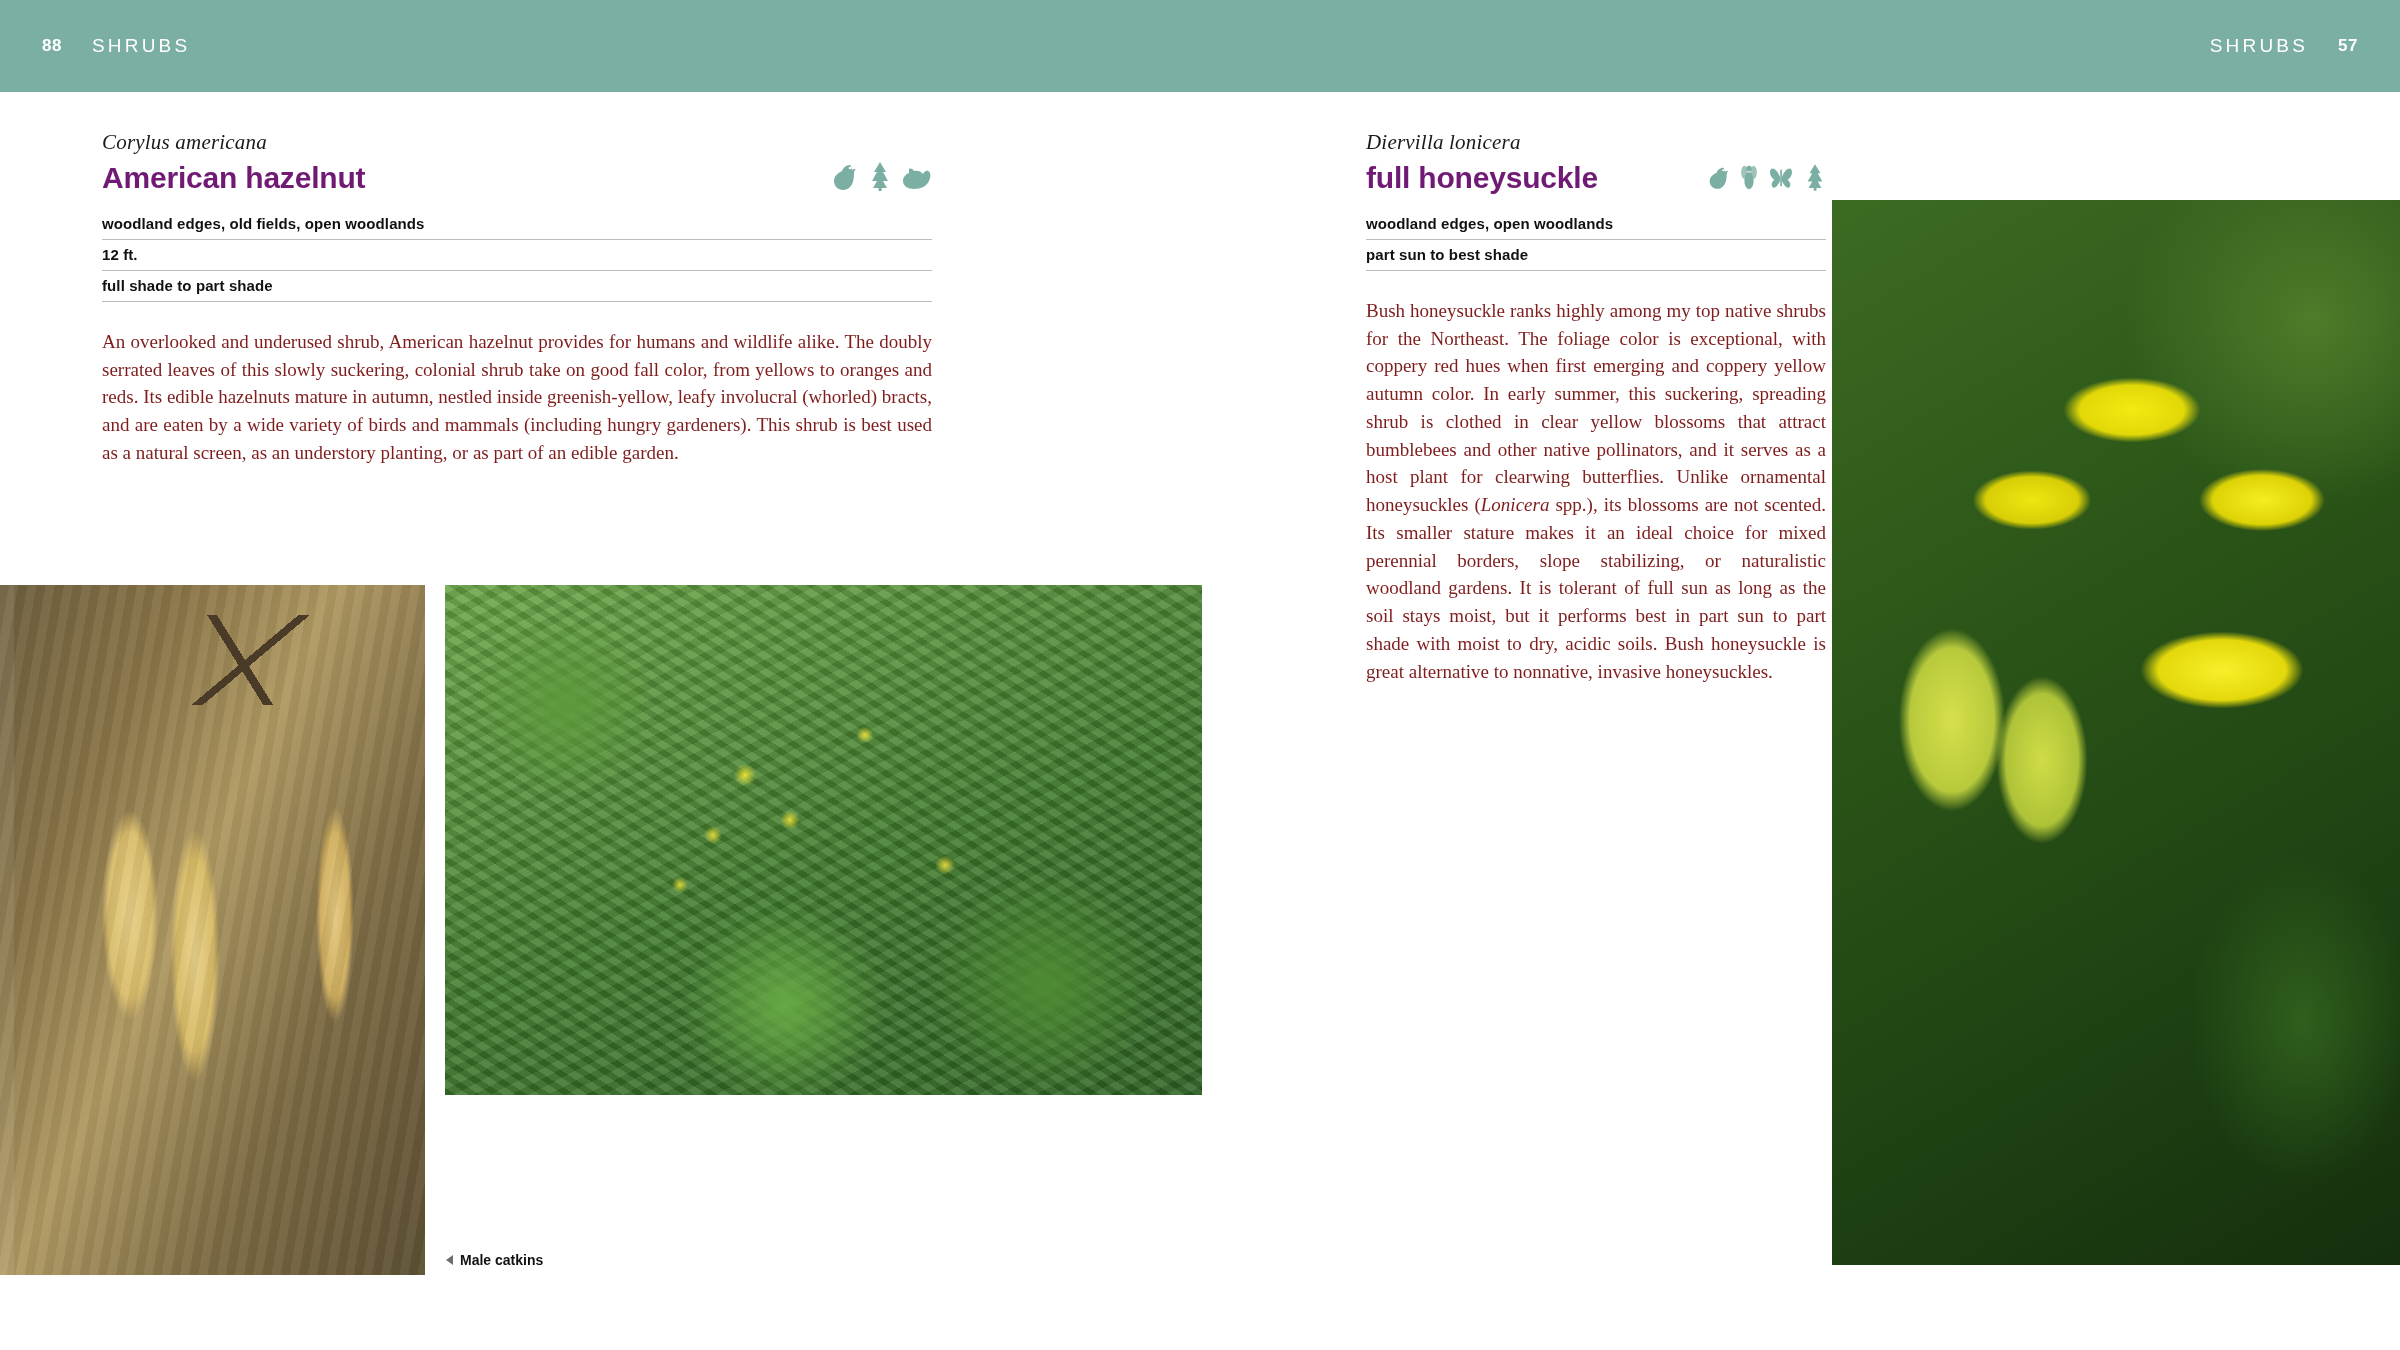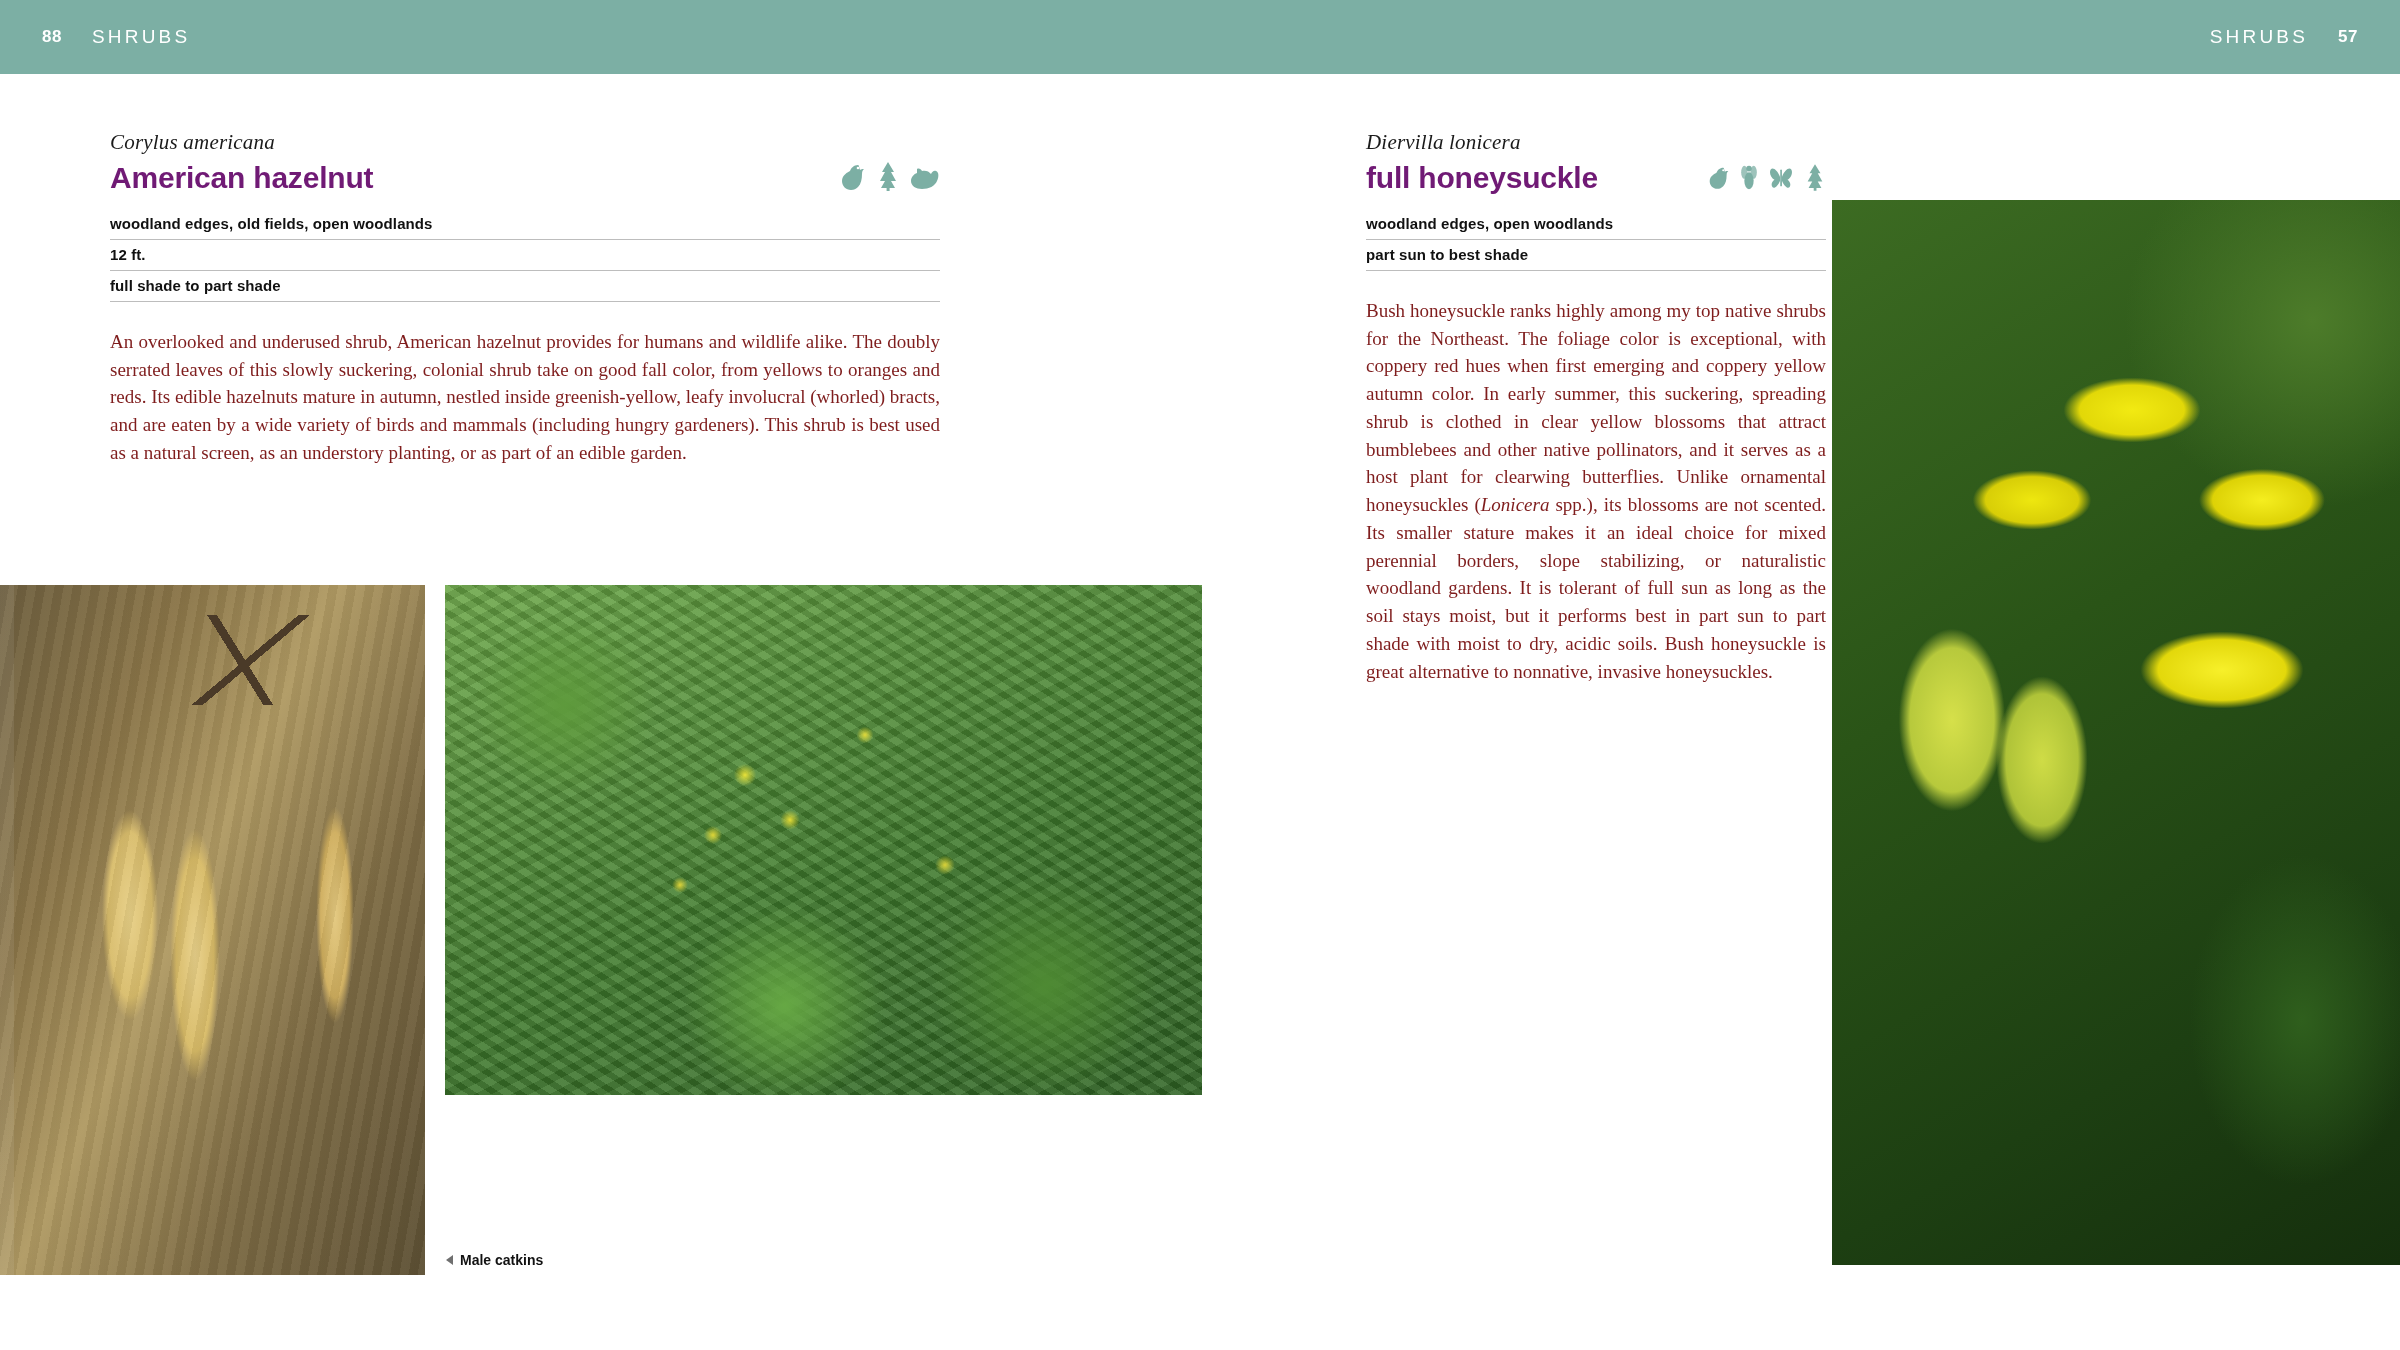--- a/index.html
+++ b/index.html
@@ -15,21 +15,21 @@
     width: 2400px;
     height: 1350px;
     background: #ffffff;
   }
 
   
   .header-bar {
     position: absolute;
     top: 0; left: 0;
     width: 2400px;
-    height: 74px;
+    height: 92px;
     background: #7cafa4;
     display: flex;
     align-items: center;
     justify-content: space-between;
   }
   .header-left, .header-right {
     display: flex;
     align-items: center;
     gap: 30px;
   }
@@ -46,21 +46,21 @@
     font-size: 19px;
     letter-spacing: 3.2px;
     font-weight: normal;
   }
 
   
   .col {
     position: absolute;
     top: 130px;
   }
-  .col-left  { left: 110px;  width: 830px; }
+  .col-left  { left: 102px;  width: 830px; }
   .col-right { left: 1330px; width: 460px; margin-left: 36px; }
 
   .latin-name {
     font-family: "Liberation Serif", serif;
     font-style: italic;
     font-size: 21px;
     color: #1a1a1a;
     margin-bottom: 6px;
     letter-spacing: 0.2px;
   }

